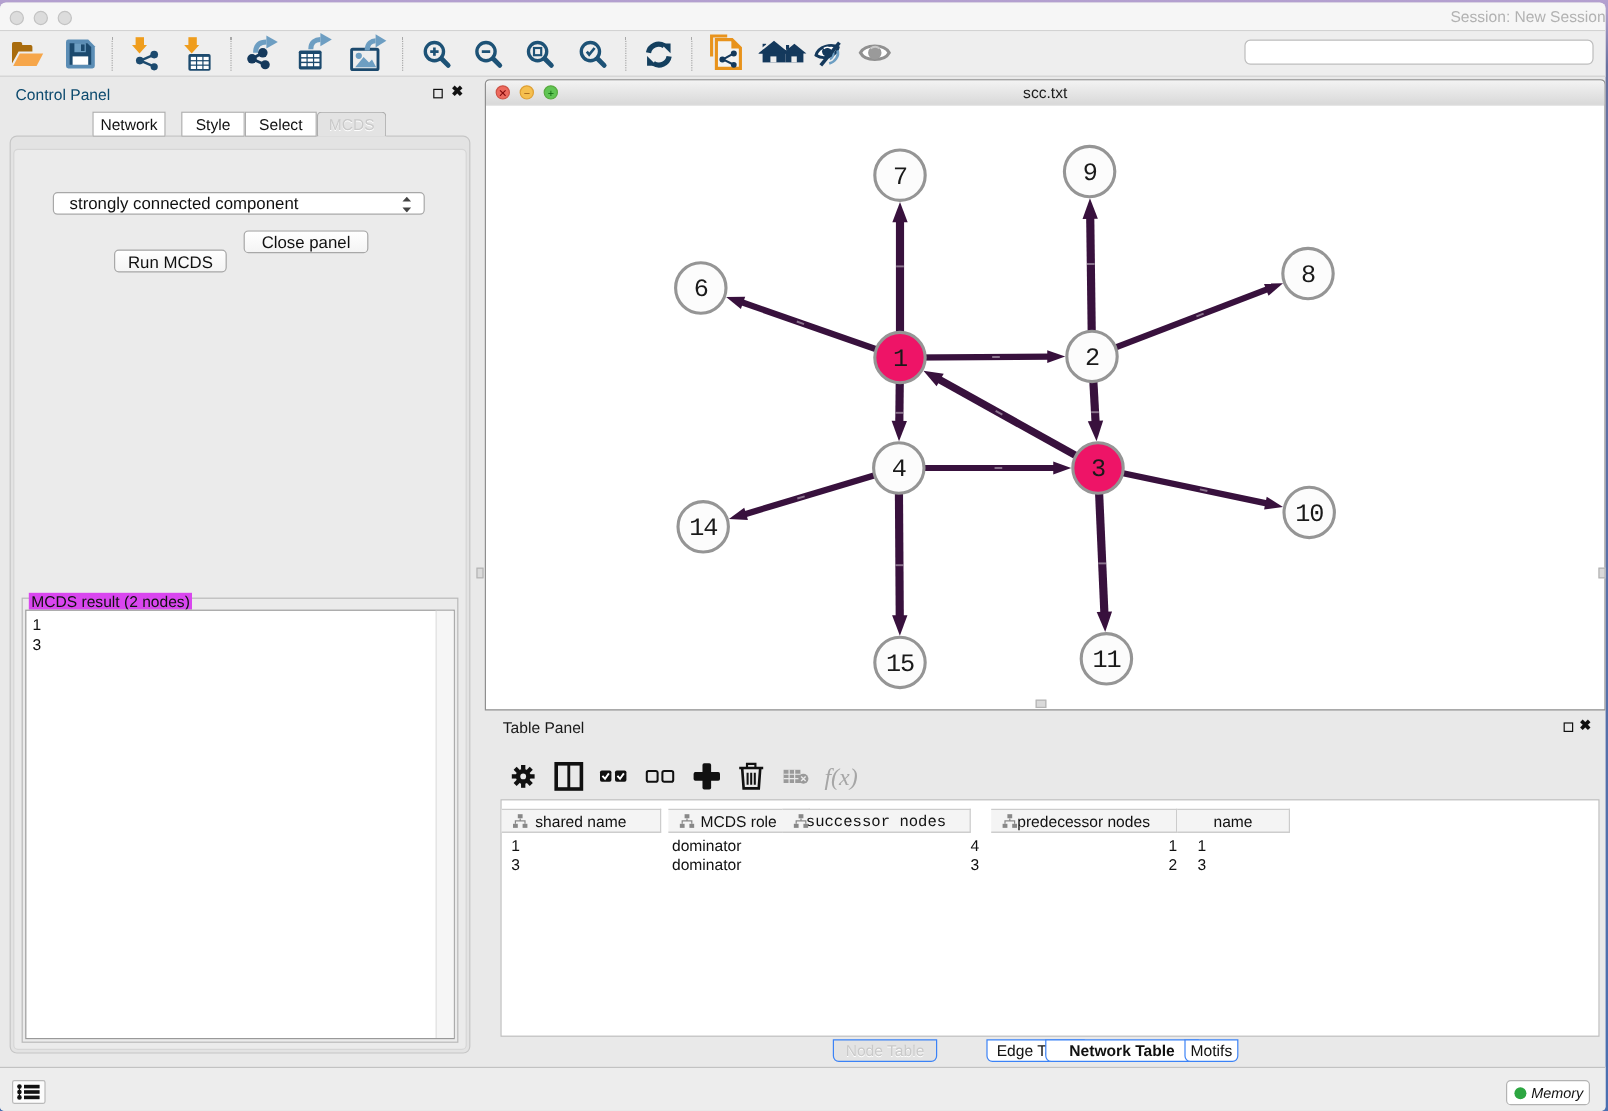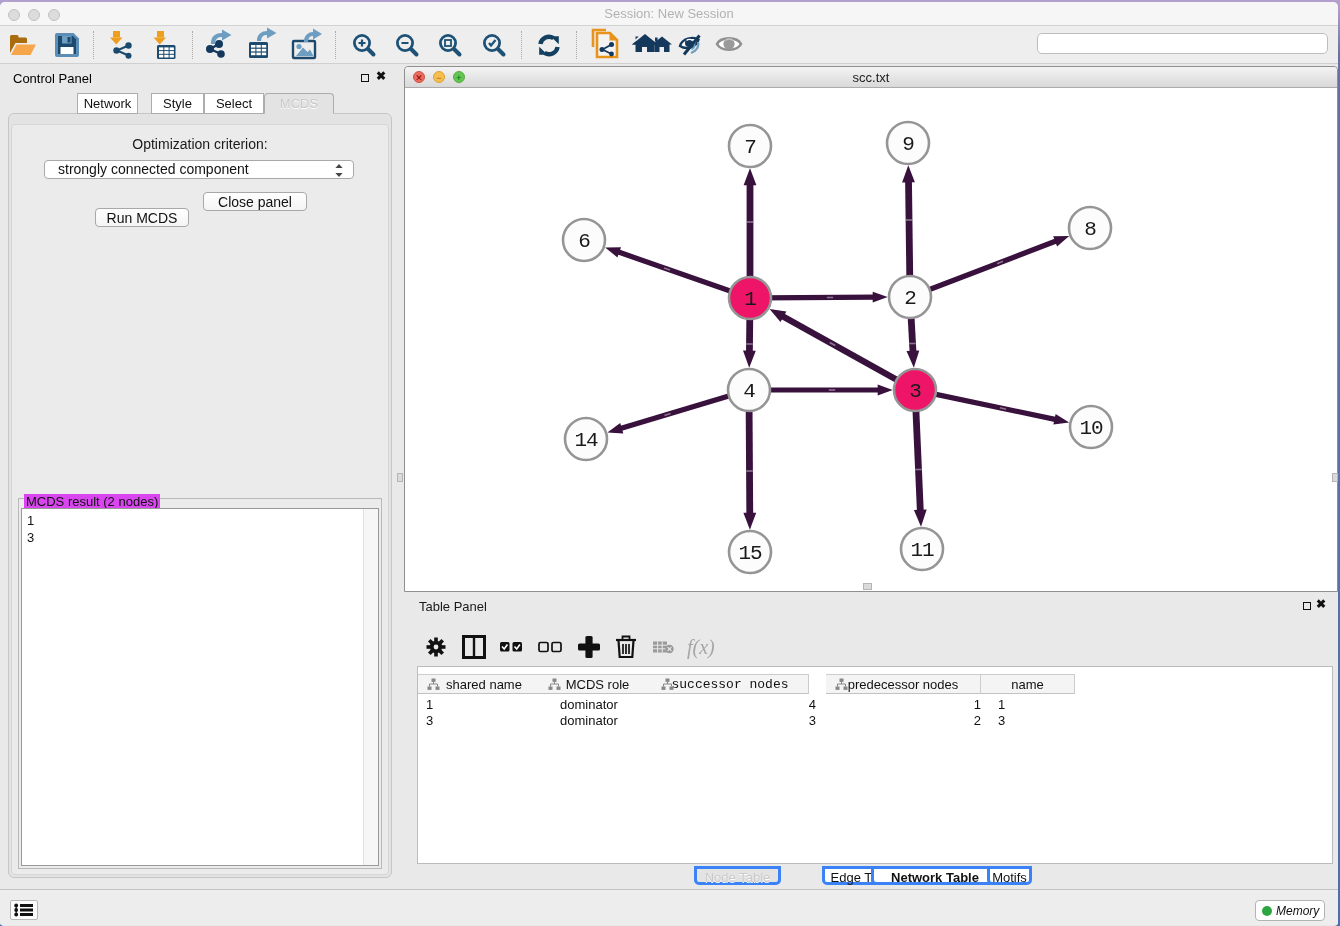--- a/index.html
+++ b/index.html
@@ -4,29 +4,29 @@
 <style>
   * { margin:0; padding:0; box-sizing:border-box; }
   html,body { width:1340px; height:926px; overflow:hidden; }
   body { font-family:"Liberation Sans", sans-serif; background:linear-gradient(180deg,#b4a0d0 0%,#ab9cc9 1.2%,#68719f 6%,#4a6fb0 100%); position:relative; }
   #win { position:absolute; left:0; top:2px; width:1338px; height:924px; background:#e9e9e9; border-radius:5px 5px 4px 4px; overflow:hidden; }
   .abs { position:absolute; }
 
   
   #titlebar { position:absolute; left:0; top:0; width:1338px; height:24px; background:#f6f6f6; border-bottom:1px solid #d2d2d2; }
   .tl { position:absolute; top:7px; width:12px; height:12px; border-radius:50%; background:#dcdcdc; border:1px solid #c3c3c3; }
-  #wintitle { position:absolute; top:4px; left:0; width:1338px; text-align:center; font-size:13px; color:#b2b2b2; }
+  #wintitle { position:absolute; top:4px; left:0; width:1338px; text-align:right; font-size:13px; color:#b2b2b2; }
 
   
   #toolbar { position:absolute; left:0; top:24px; width:1338px; height:38px; background:#eeeeee; border-bottom:1px solid #d0d0d0; }
   .sep { position:absolute; top:5px; height:28px; width:0; border-left:1px dotted #a8a8a8; }
   #searchbox { position:absolute; left:1037px; top:7px; width:291px; height:21px; background:#ffffff; border:1px solid #bdbdbd; border-radius:5px; }
 
   
-  #cp-title { position:absolute; left:13px; top:69px; font-size:13px; color:#000000; }
+  #cp-title { position:absolute; left:13px; top:69px; font-size:13px; color:#0c4a6e; }
   .tab { position:absolute; top:91px; height:21px; background:#ffffff; border:1px solid #adadad; font-size:13px; color:#111; text-align:center; line-height:19px; }
   #cp-panel { position:absolute; left:8px; top:111px; width:384px; height:765px; background:#e3e3e3; border:1px solid #c6c6c6; border-radius:6px; }
   #cp-inner { position:absolute; left:11px; top:122px; width:378px; height:751px; background:#ebebeb; border:1px solid #d6d6d6; border-radius:4px; }
   #opt-label { position:absolute; left:0px; top:134px; width:400px; text-align:center; font-size:14px; color:#1a1a1a; }
   #opt-select { position:absolute; left:44px; top:158px; width:310px; height:19px; background:#ffffff; border:1px solid #a8a8a8; border-radius:4px; font-size:14px; color:#111; line-height:17px; padding-left:13px; }
   .btn { position:absolute; top:190px; height:19px; background:linear-gradient(#ffffff,#f4f4f4); border:1px solid #a8a8a8; border-radius:4px; font-size:14px; color:#111; text-align:center; line-height:18px; }
   #fieldset { position:absolute; left:18px; top:496px; width:364px; height:371px; border:1px solid #b9b9b9; }
   #fs-legend { position:absolute; left:24px; top:492px; background:#d946ef; padding:0 2px; font-size:13px; color:#111; }
   #fs-text { position:absolute; left:21px; top:506px; width:358px; height:358px; background:#ffffff; border:1px solid #999999; font-size:13px; color:#111; padding:3px 0 0 5px; line-height:17px; }
   #fs-scroll { position:absolute; left:363px; top:507px; width:15px; height:356px; background:#f6f6f6; border-left:1px solid #e0e0e0; }
@@ -36,21 +36,21 @@
   #nettitle { position:absolute; left:0; top:0; width:932px; height:21px; background:linear-gradient(#f3f3f3,#d9d9d9); border-bottom:1px solid #ababab; border-radius:4px 4px 0 0; }
   .mac { position:absolute; top:4px; width:12px; height:12px; border-radius:50%; font-size:9px; line-height:12px; text-align:center; }
   #netname { position:absolute; top:3px; left:0; width:932px; text-align:center; font-size:13px; color:#1c1c1c; }
 
   
   #tp-title { position:absolute; left:419px; top:597px; font-size:13px; color:#1a1a1a; }
   #tp-table { position:absolute; left:417px; top:664px; width:916px; height:198px; background:#ffffff; border:1px solid #bcbcbc; }
   .th { position:absolute; top:7px; height:20px; background:#f4f4f4; border-top:1px solid #cccccc; border-bottom:1px solid #c2c2c2; border-right:1px solid #cccccc; font-size:13px; color:#111; text-align:center; line-height:20px; }
   .treeic { position:absolute; left:9px; top:3px; }
   .td { position:absolute; font-size:13px; color:#111; }
-  .btab { position:absolute; top:864px; height:19px; background:#ffffff; border:3px solid #3b82f6; border-radius:0 0 5px 5px; font-size:13px; color:#111; text-align:center; line-height:17px; }
+  .btab { position:absolute; top:864px; height:19px; background:#ffffff; border:1px solid #3b82f6; border-radius:0 0 5px 5px; font-size:13px; color:#111; text-align:center; line-height:17px; }
 
   
   #statusbar { position:absolute; left:0; top:887px; width:1338px; height:36px; background:#ededed; border-top:1px solid #c2c2c2;font-style:italic; }
   #memorybtn { position:absolute; left:1255px; top:10px; width:70px; height:21px; background:#ffffff; border:1px solid #b3b3b3; border-radius:4px; font-size:12px; color:#111; }
   #listbtn { position:absolute; left:10px; top:10px; width:28px; height:20px; background:#fcfcfc; border:1px solid #b9b9b9; border-radius:2px; }
 </style>
 </head>
 <body>
 <div id="win">
   <div id="titlebar">
@@ -219,22 +219,21 @@
   <div id="cp-title">Control Panel</div>
   <div class="abs" style="left:361px;top:72px;width:8px;height:8px;border:1.5px solid #111;"></div>
   <div class="abs" style="left:376px;top:67px;font-size:12px;font-weight:bold;color:#111;">✖</div>
   <div class="abs" style="left:1303px;top:600px;width:8px;height:8px;border:1.5px solid #111;"></div>
   <div class="abs" style="left:1316px;top:595px;font-size:12px;font-weight:bold;color:#111;">✖</div>
   <div id="cp-panel"></div>
   <div id="cp-inner"></div>
   <div class="tab" style="left:77px; width:61px;">Network</div>
   <div class="tab" style="left:151px; width:53px;">Style</div>
   <div class="tab" style="left:204px; width:60px;">Select</div>
-  <div class="tab" style="left:264px; width:70px; background:#e3e3e3; border-bottom-color:#e3e3e3; border-radius:4px 4px 0 0; color:#c9c9c9; text-shadow:0 1px 0 #ffffff;">MCDS</div>
-  <div id="opt-label">Optimization criterion:</div>
+  <div class="tab" style="left:264px; width:58px; background:#e3e3e3; border-bottom-color:#e3e3e3; border-radius:4px 4px 0 0; color:#c9c9c9; text-shadow:0 1px 0 #ffffff;">MCDS</div>
   <div id="opt-select">strongly connected component
     <svg width="10" height="13" viewBox="0 0 10 13" style="position:absolute; right:9px; top:3px;">
       <polygon points="5,0 8.6,4 1.4,4" fill="#444"></polygon>
       <polygon points="5,13 8.6,9 1.4,9" fill="#444"></polygon>
     </svg>
   </div>
   <div class="btn" style="left:95px; width:94px;margin-top:16px;">Run MCDS</div>
   <div class="btn" style="left:203px; width:104px;">Close panel</div>
   <div id="fieldset"></div>
   <div id="fs-legend">MCDS result (2 nodes)</div>
@@ -375,21 +374,21 @@
 
     <text x="270" y="24" font-family="Liberation Serif, serif" font-style="italic" font-size="20" fill="#a6a6a6">f(x)</text>
   </svg>
   <div id="tp-table">
     <div class="th" style="left:0px; width:133px;"><svg class="treeic" width="13" height="13" viewBox="0 0 13 13">
           <rect x="4.5" y="0.5" width="4" height="3.4" fill="#888"></rect>
           <rect x="0.5" y="8.5" width="4" height="3.4" fill="#888"></rect>
           <rect x="8.5" y="8.5" width="4" height="3.4" fill="#888"></rect>
           <path d="M6.5,4 V6 M2.5,8.5 V6 H10.5 V8.5" stroke="#888" fill="none"></path>
         </svg>shared name</div>
-    <div class="th" style="left:121px; width:118px;"><svg class="treeic" width="13" height="13" viewBox="0 0 13 13">
+    <div class="th" style="left:139px; width:118px;"><svg class="treeic" width="13" height="13" viewBox="0 0 13 13">
           <rect x="4.5" y="0.5" width="4" height="3.4" fill="#888"></rect>
           <rect x="0.5" y="8.5" width="4" height="3.4" fill="#888"></rect>
           <rect x="8.5" y="8.5" width="4" height="3.4" fill="#888"></rect>
           <path d="M6.5,4 V6 M2.5,8.5 V6 H10.5 V8.5" stroke="#888" fill="none"></path>
         </svg>MCDS role</div>
     <div class="th" style="left:234px; width:157px;font-family:Liberation Mono, monospace;"><svg class="treeic" width="13" height="13" viewBox="0 0 13 13">
           <rect x="4.5" y="0.5" width="4" height="3.4" fill="#888"></rect>
           <rect x="0.5" y="8.5" width="4" height="3.4" fill="#888"></rect>
           <rect x="8.5" y="8.5" width="4" height="3.4" fill="#888"></rect>
           <path d="M6.5,4 V6 M2.5,8.5 V6 H10.5 V8.5" stroke="#888" fill="none"></path>

